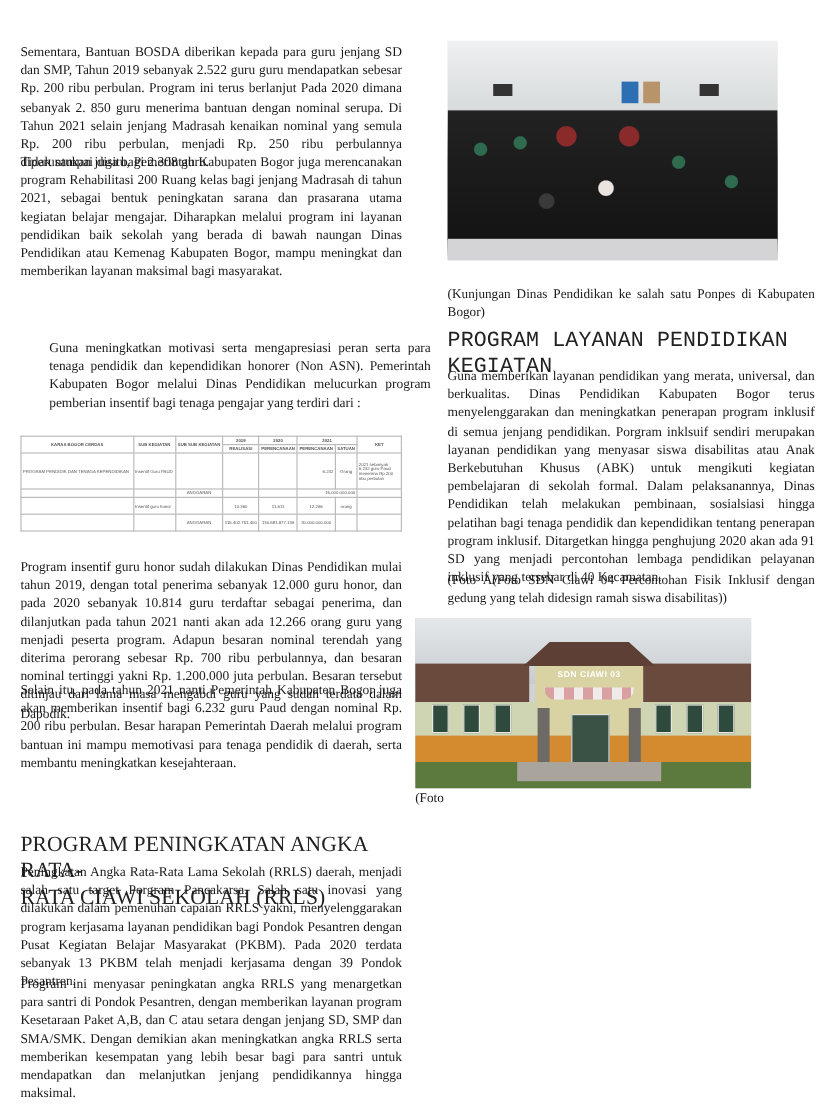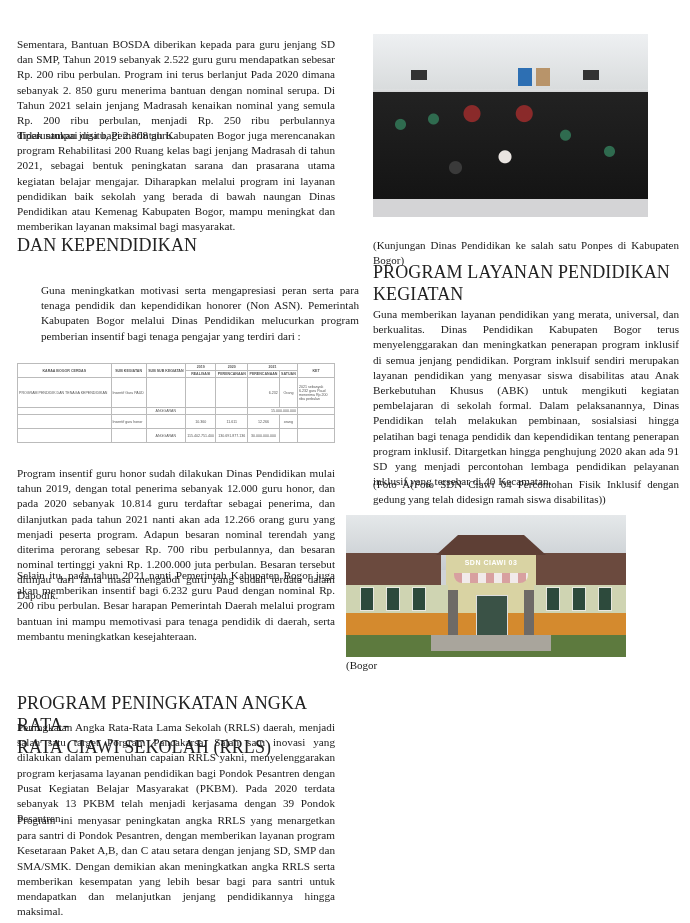--- a/index.html
+++ b/index.html
@@ -58,21 +58,20 @@
   .photo2 .grass { position:absolute; left:0; bottom:0; width:100%; height:22px; background:#5d7a3e; }
   .photo2 .steps { position:absolute; left:85px; bottom:6px; width:120px; height:16px; background:#a9a59c; }
 </style>
 </head>
 <body>
 
 <p class="p col" style="left:17px; top:37px; width:318px;">Sementara, Bantuan BOSDA diberikan kepada para guru jenjang SD dan SMP, Tahun 2019 sebanyak 2.522 guru guru mendapatkan sebesar Rp. 200 ribu perbulan. Program ini terus berlanjut Pada 2020 dimana sebanyak 2. 850 guru menerima bantuan dengan nominal serupa. Di Tahun 2021 selain jenjang Madrasah kenaikan nominal yang semula Rp. 200 ribu perbulan, menjadi Rp. 250 ribu perbulannya diperuntukan juga bagi 2.308 guru.</p>
 <p class="p col" style="left:17px; top:128px; width:318px;">Tidak sampai disitu, Pemerintah Kabupaten Bogor juga merencanakan program  Rehabilitasi 200 Ruang kelas bagi jenjang Madrasah di tahun 2021, sebagai bentuk peningkatan sarana dan prasarana utama kegiatan belajar mengajar. Diharapkan melalui program ini layanan pendidikan baik sekolah yang berada di bawah naungan Dinas Pendidikan atau Kemenag Kabupaten Bogor, mampu meningkat dan memberikan layanan maksimal bagi masyarakat.</p>
 
 <div class="col" style="left:17px; top:234px; width:330px;">
-  <h2 class="h">DAN KEPENDIDIKAN</h2>
 </div>
 
 <p class="p col" style="left:21px; top:283px; width:318px;margin-left:20px;">Guna meningkatkan motivasi serta mengapresiasi peran serta para tenaga pendidik dan kependidikan honorer (Non ASN). Pemerintah Kabupaten Bogor melalui Dinas Pendidikan melucurkan program pemberian insentif bagi tenaga pengajar yang terdiri dari :</p>
 
 <table class="tbl">
   <tbody>
       <tr>
     <th rowspan="2">KARAA BOGOR CERDAS</th>
     <th rowspan="2">SUB KEGIATAN</th>
     <th rowspan="2">SUB SUB KEGIATAN</th>
@@ -145,21 +144,21 @@
   <div class="tv" style="left:38px;"></div>
   <div class="tv" style="left:210px;"></div>
   <div class="poster" style="left:145px; background:#2d6fb3;"></div>
   <div class="poster" style="left:163px; background:#b8946a;"></div>
   <div class="crowd"></div>
   <div class="floor"></div>
 </div>
 
 <p class="cap col" style="left:373px; top:218px; width:306px;margin-top:20px;">(Kunjungan Dinas Pendidikan ke salah satu Ponpes di Kabupaten Bogor)</p>
 
-<div class="col" style="left:373px; top:261px; width:310px;">
+<div class="col" style="left:373px; top:273px; width:310px;font-family:Liberation Mono, monospace;">
   <h2 class="h">PROGRAM LAYANAN PENDIDIKAN</h2>
   <h2 class="h">KEGIATAN</h2>
 </div>
 
 <p class="p col" style="left:373px; top:307px; width:306px;">Guna memberikan layanan pendidikan yang merata, universal, dan berkualitas. Dinas Pendidikan Kabupaten Bogor terus menyelenggarakan dan meningkatkan penerapan program inklusif di semua jenjang pendidikan. Porgram inklsuif sendiri merupakan layanan pendidikan yang menyasar siswa disabilitas atau Anak Berkebutuhan Khusus (ABK) untuk mengikuti kegiatan pembelajaran di sekolah formal. Dalam pelaksanannya, Dinas Pendidikan telah melakukan pembinaan, sosialsiasi hingga pelatihan bagi tenaga pendidik dan kependidikan tentang penerapan program inklusif. Ditargetkan hingga penghujung 2020 akan ada 91 SD yang menjadi percontohan lembaga pendidikan pelayanan inklusif yang tersebar di 40 Kecamatan.</p>
 
 <p class="cap col" style="left:373px; top:477px; width:306px;">(Foto A(Foto SDN Ciawi 04 Percontohan Fisik Inklusif dengan gedung yang telah didesign ramah siswa disabilitas))</p>
 
 <div class="photo2">
   <div class="sky"></div>
@@ -178,13 +177,13 @@
   <div class="win" style="left:226px;"></div>
   <div class="win" style="left:252px;"></div>
   <div class="orange"></div>
   <div class="door"></div>
   <div class="pillar" style="left:102px;"></div>
   <div class="pillar" style="left:178px;"></div>
   <div class="grass"></div>
   <div class="steps"></div>
 </div>
 
-<p class="cap col" style="left:346px; top:658px; width:60px;">(Bogor</p>
+<p class="cap col" style="left:346px; top:658px; width:60px;">(Foto</p>
 
 </body></html>

